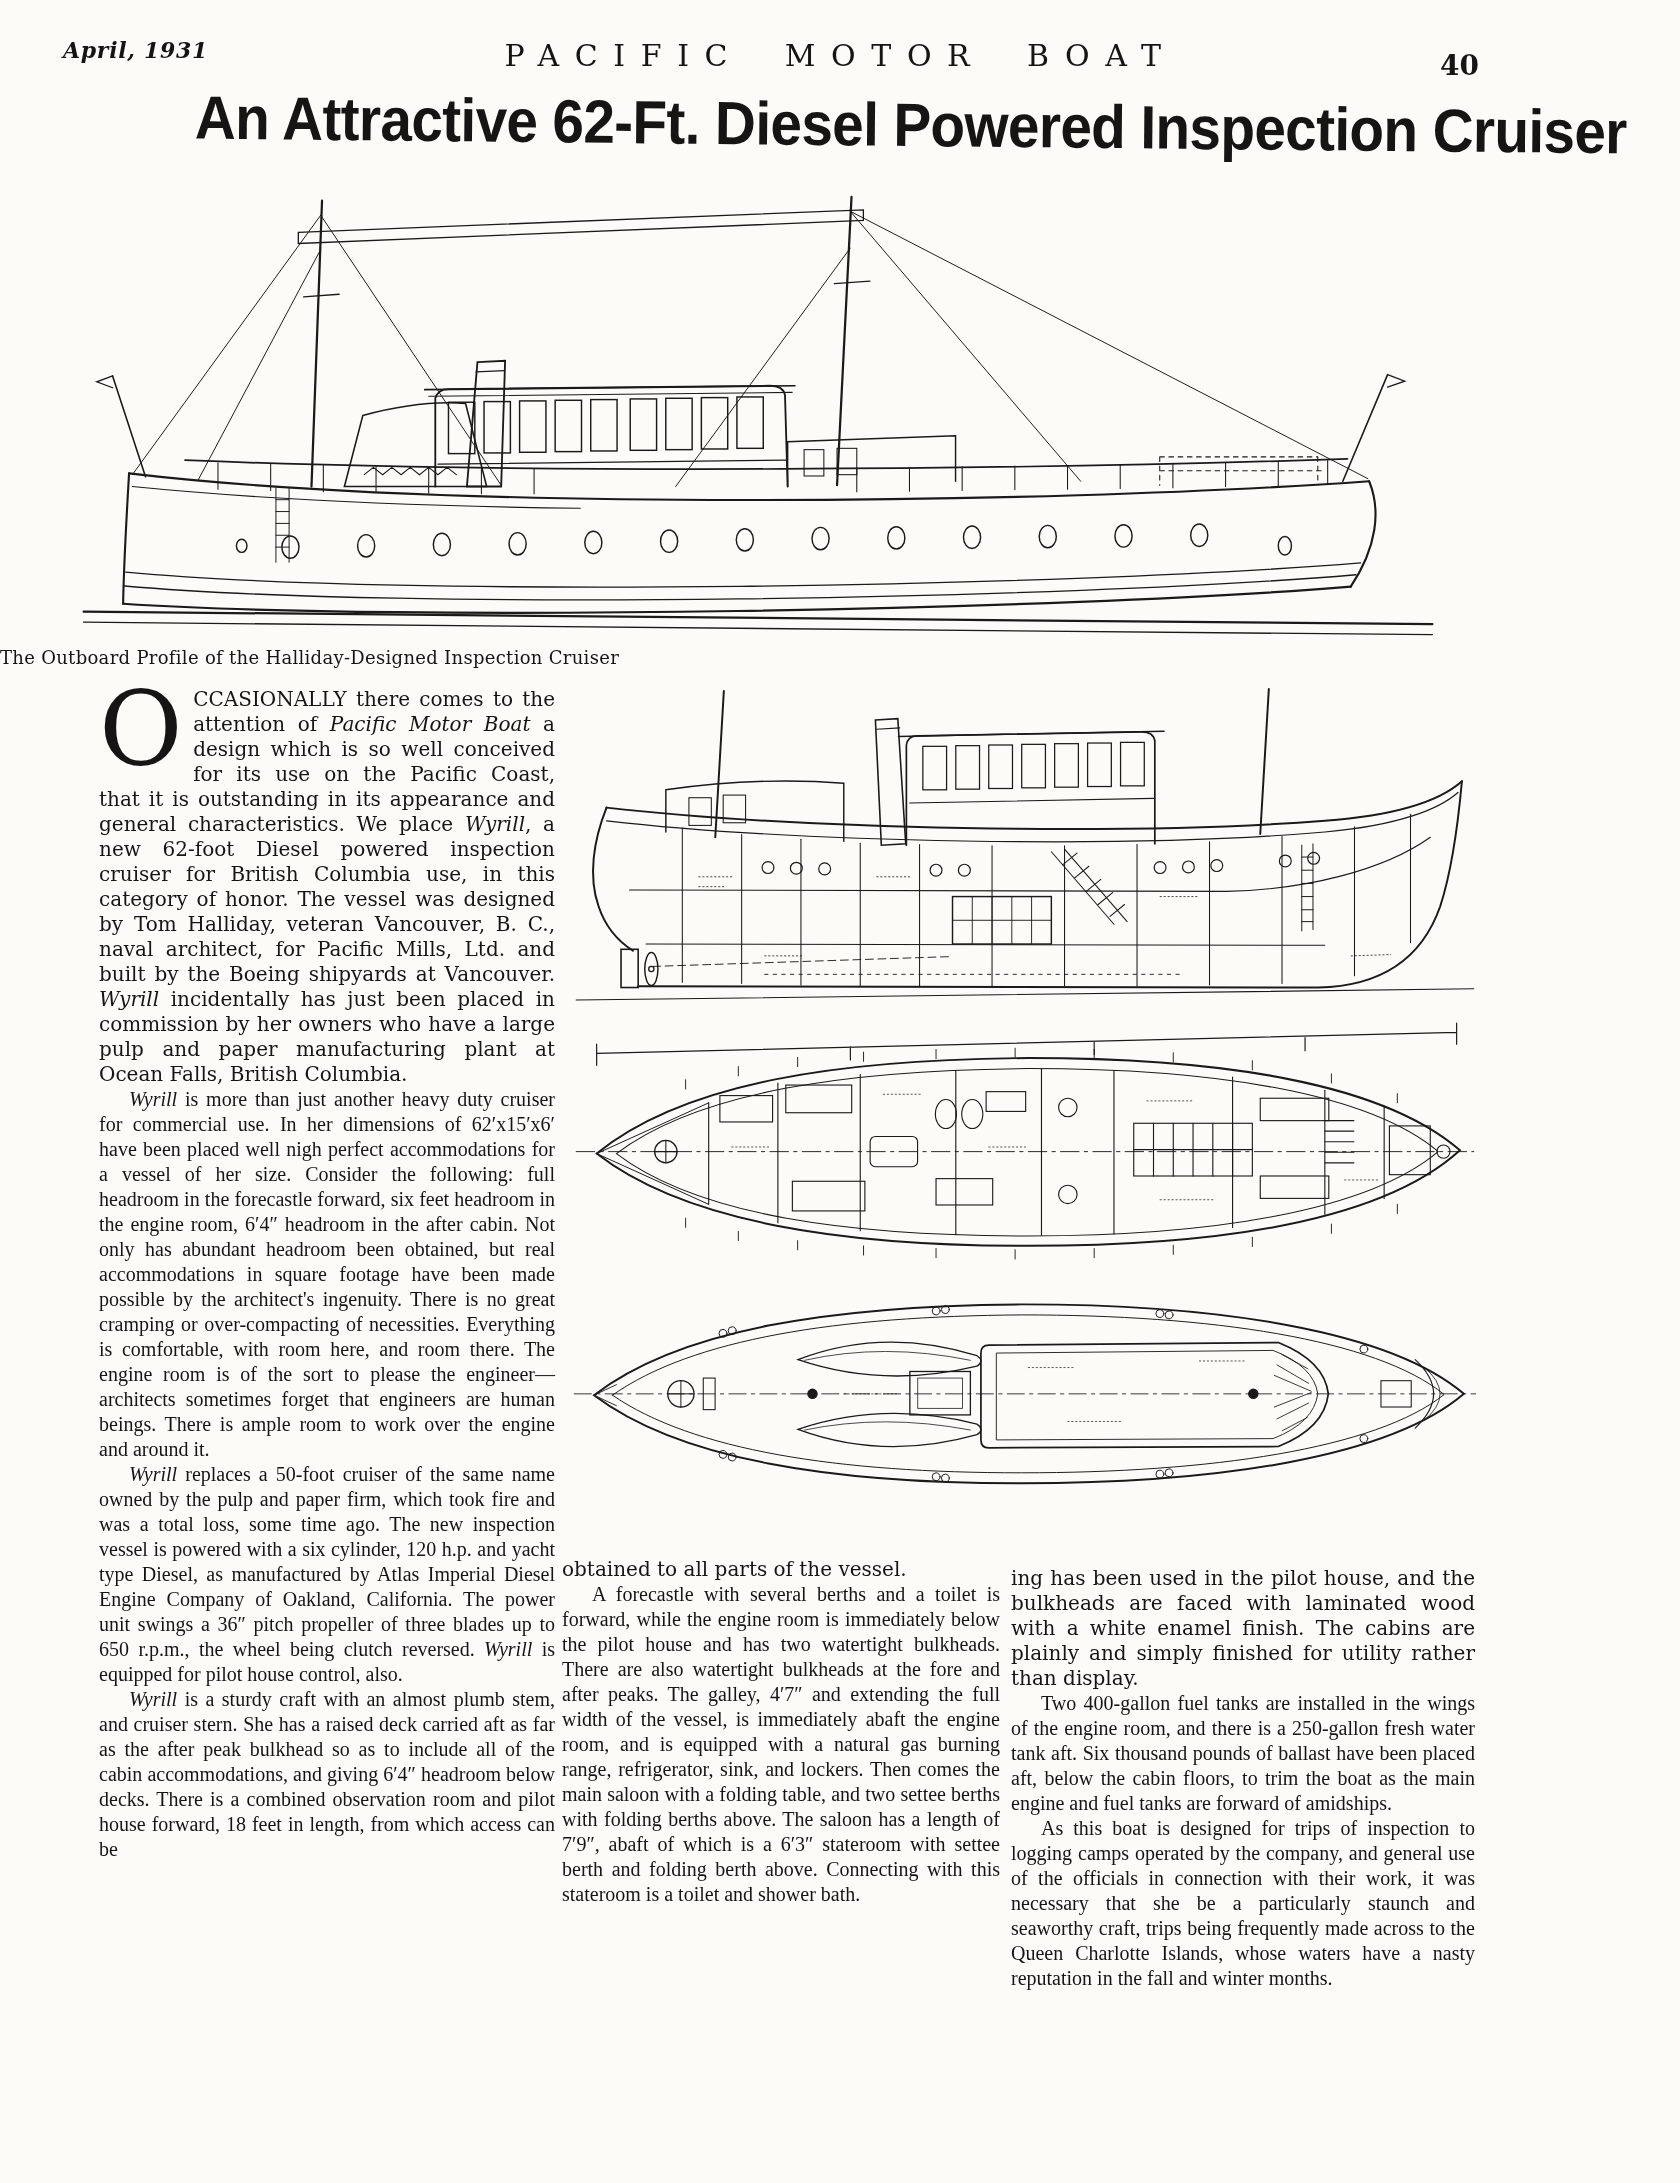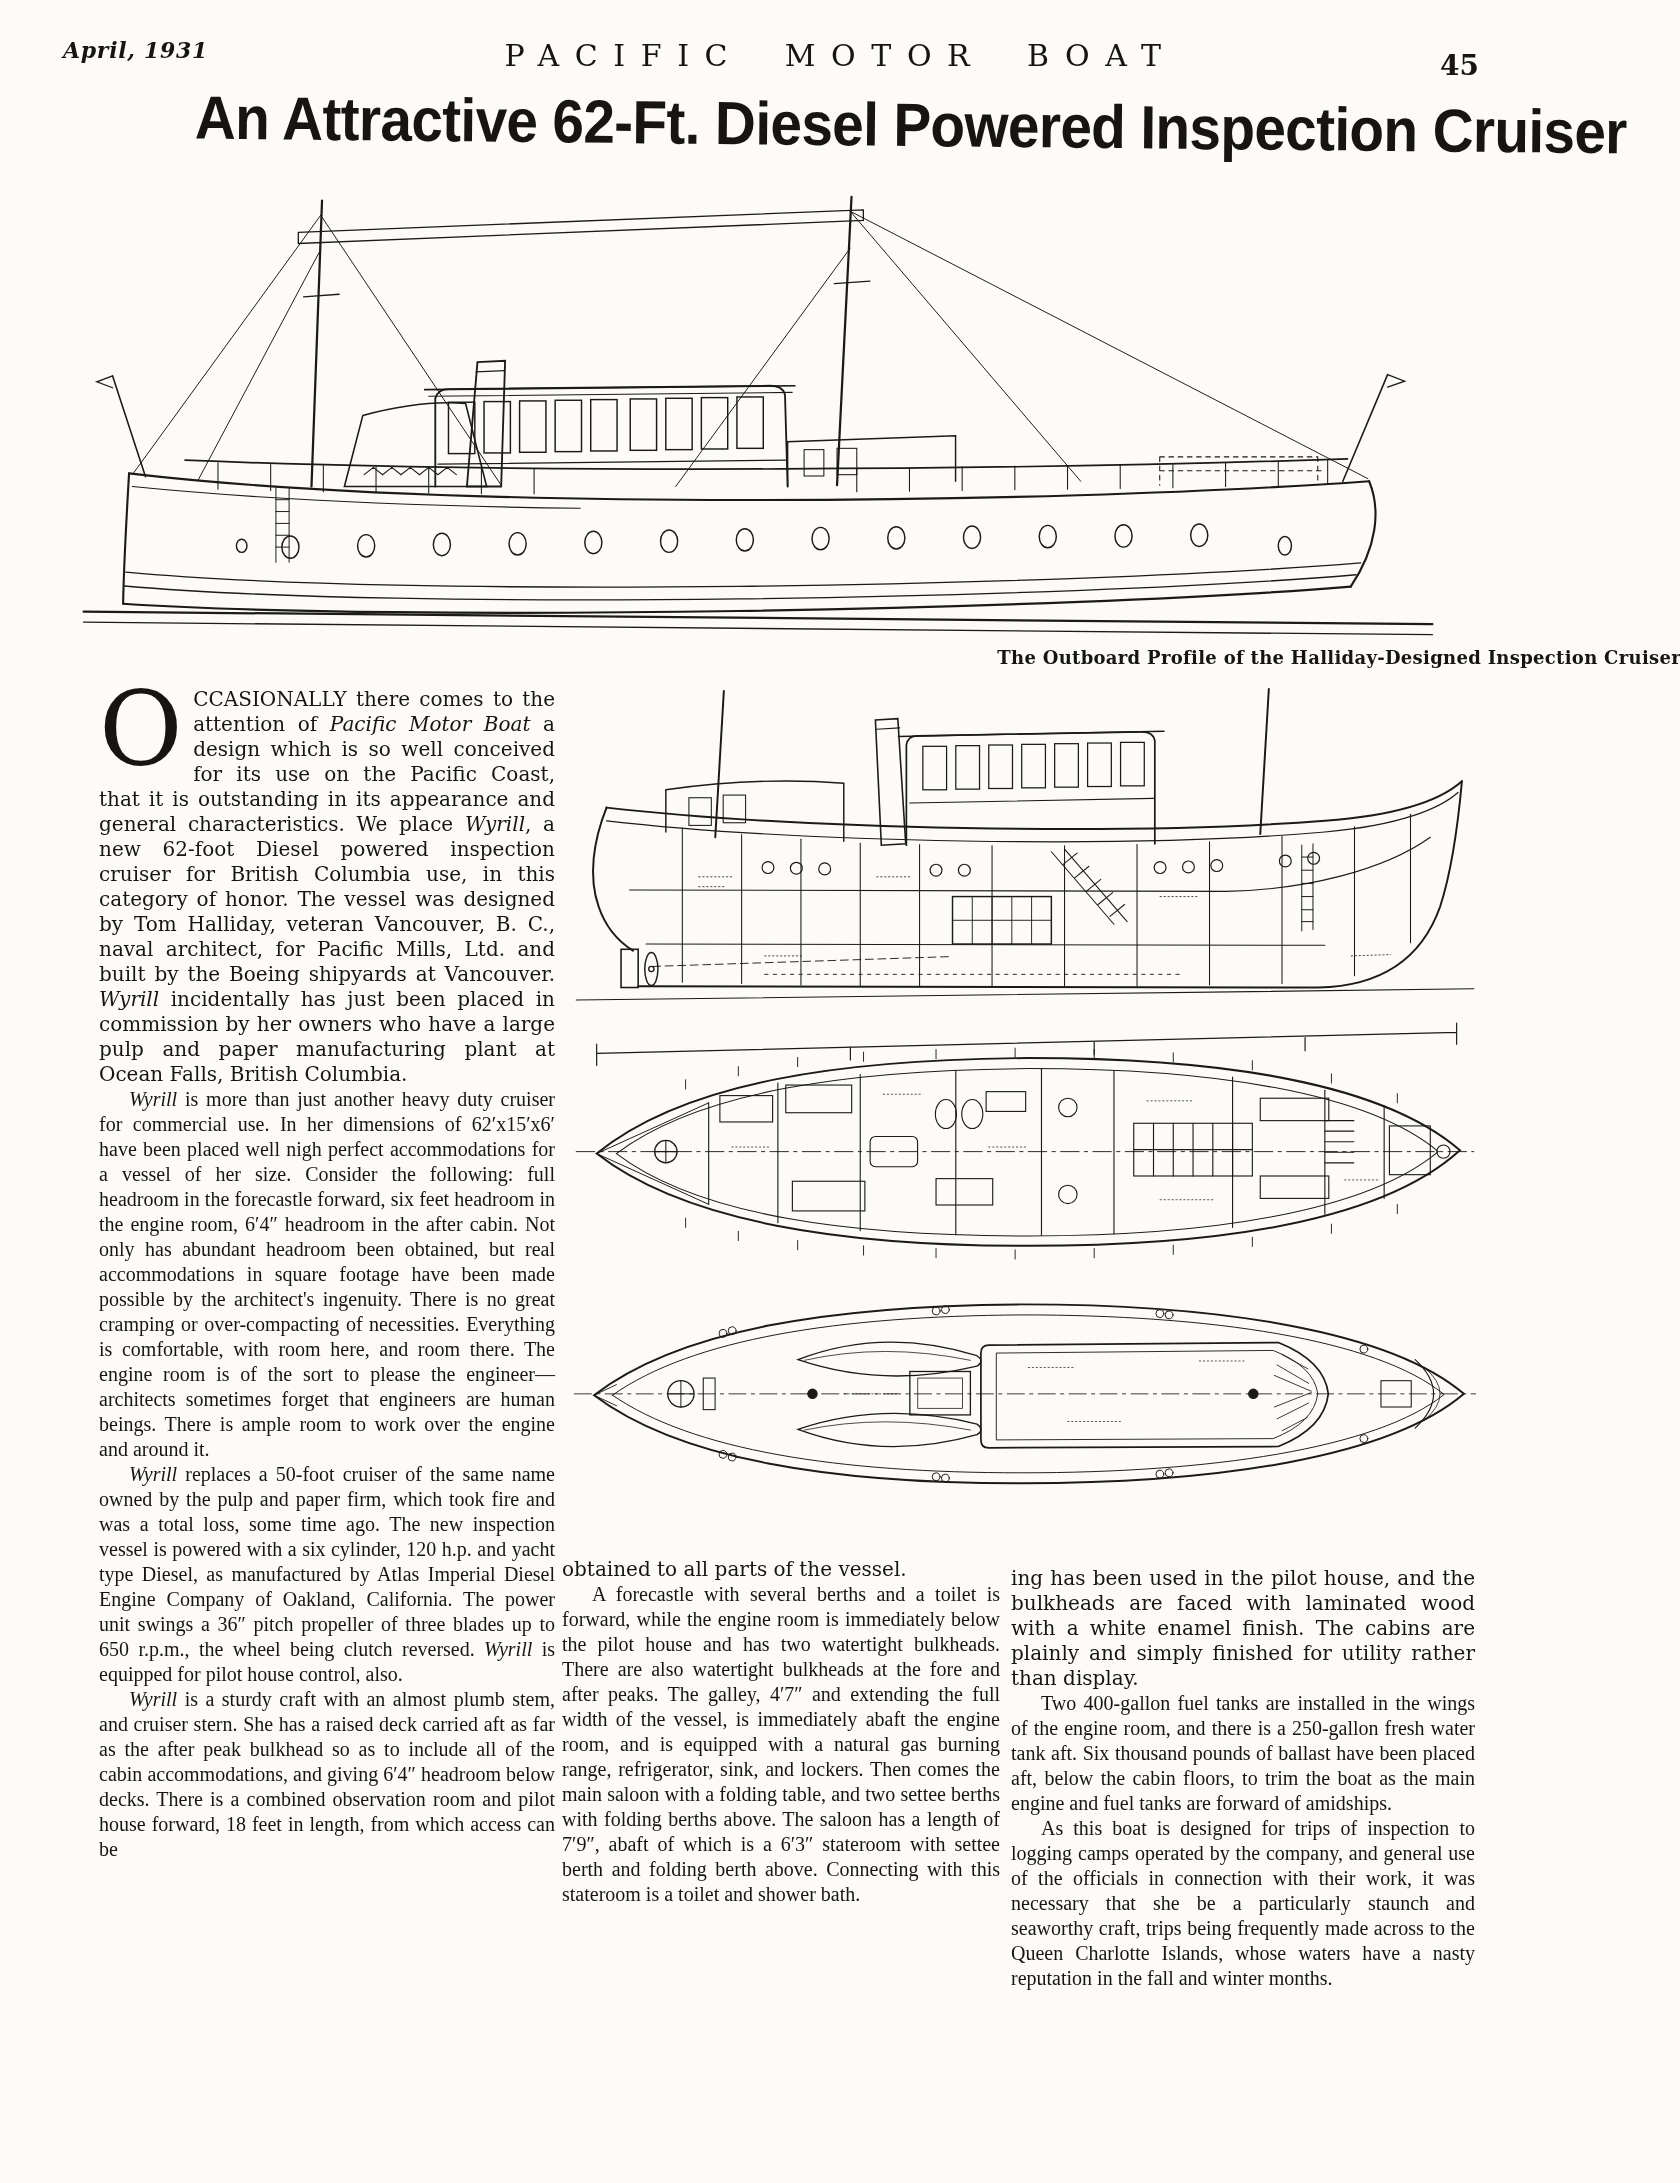--- a/index.html
+++ b/index.html
@@ -15,40 +15,40 @@
   
   .headline{position:absolute;left:0;top:90px;width:100%;text-align:right;}
   .headline>span{
     display:inline-block;font-family:"Liberation Sans","DejaVu Sans",sans-serif;
     font-weight:bold;font-size:61px;letter-spacing:-0.7px;white-space:nowrap;
     transform:scaleX(.93) rotate(.55deg);transform-origin:center;
   }
   
   .fig{position:absolute;}
   .fig svg{display:block;}
-  .caption{position:absolute;text-align:right;font-weight:bold;font-size:18px;letter-spacing:0.3px;}
+  .caption{position:absolute;text-align:left;font-weight:normal;font-size:18px;letter-spacing:0.3px;}
   
   .col{position:absolute;font-size:20px;line-height:25px;text-align:justify;text-justify:inter-word;}
   .col p{margin:0;}
   .col p.ind{text-indent:30px;font-family:Liberation Serif, serif;}
   .dropcap{
     float:left;font-size:102px;line-height:78px;font-weight:500;
     padding:4px 10.5px 0 0;
   }
   i{font-style:italic;}
   line,path,rect,circle,ellipse,polyline,polygon{vector-effect:none;}
 </style>
 </head>
 <body>
 
 <div class="page">
 
   <div class="masthead-date">April, 1931</div>
   <div class="masthead-title">PACIFIC MOTOR BOAT</div>
-  <div class="masthead-page">45</div>
+  <div class="masthead-page">40</div>
 
   <div class="headline">
     <span>An Attractive 62-Ft. Diesel Powered Inspection Cruiser</span>
   </div>
 
   <div class="fig" style="left:79px;top:177px;">
     <svg width="1358" height="461" viewBox="0 0 2060 700" fill="none" stroke="#1b1a18" stroke-width="2.4" stroke-linecap="round">
 
       <line x1="6" y1="660" x2="2054" y2="679" stroke-width="3.4"></line>
       <line x1="6" y1="676" x2="2054" y2="695" stroke-width="2"></line>

